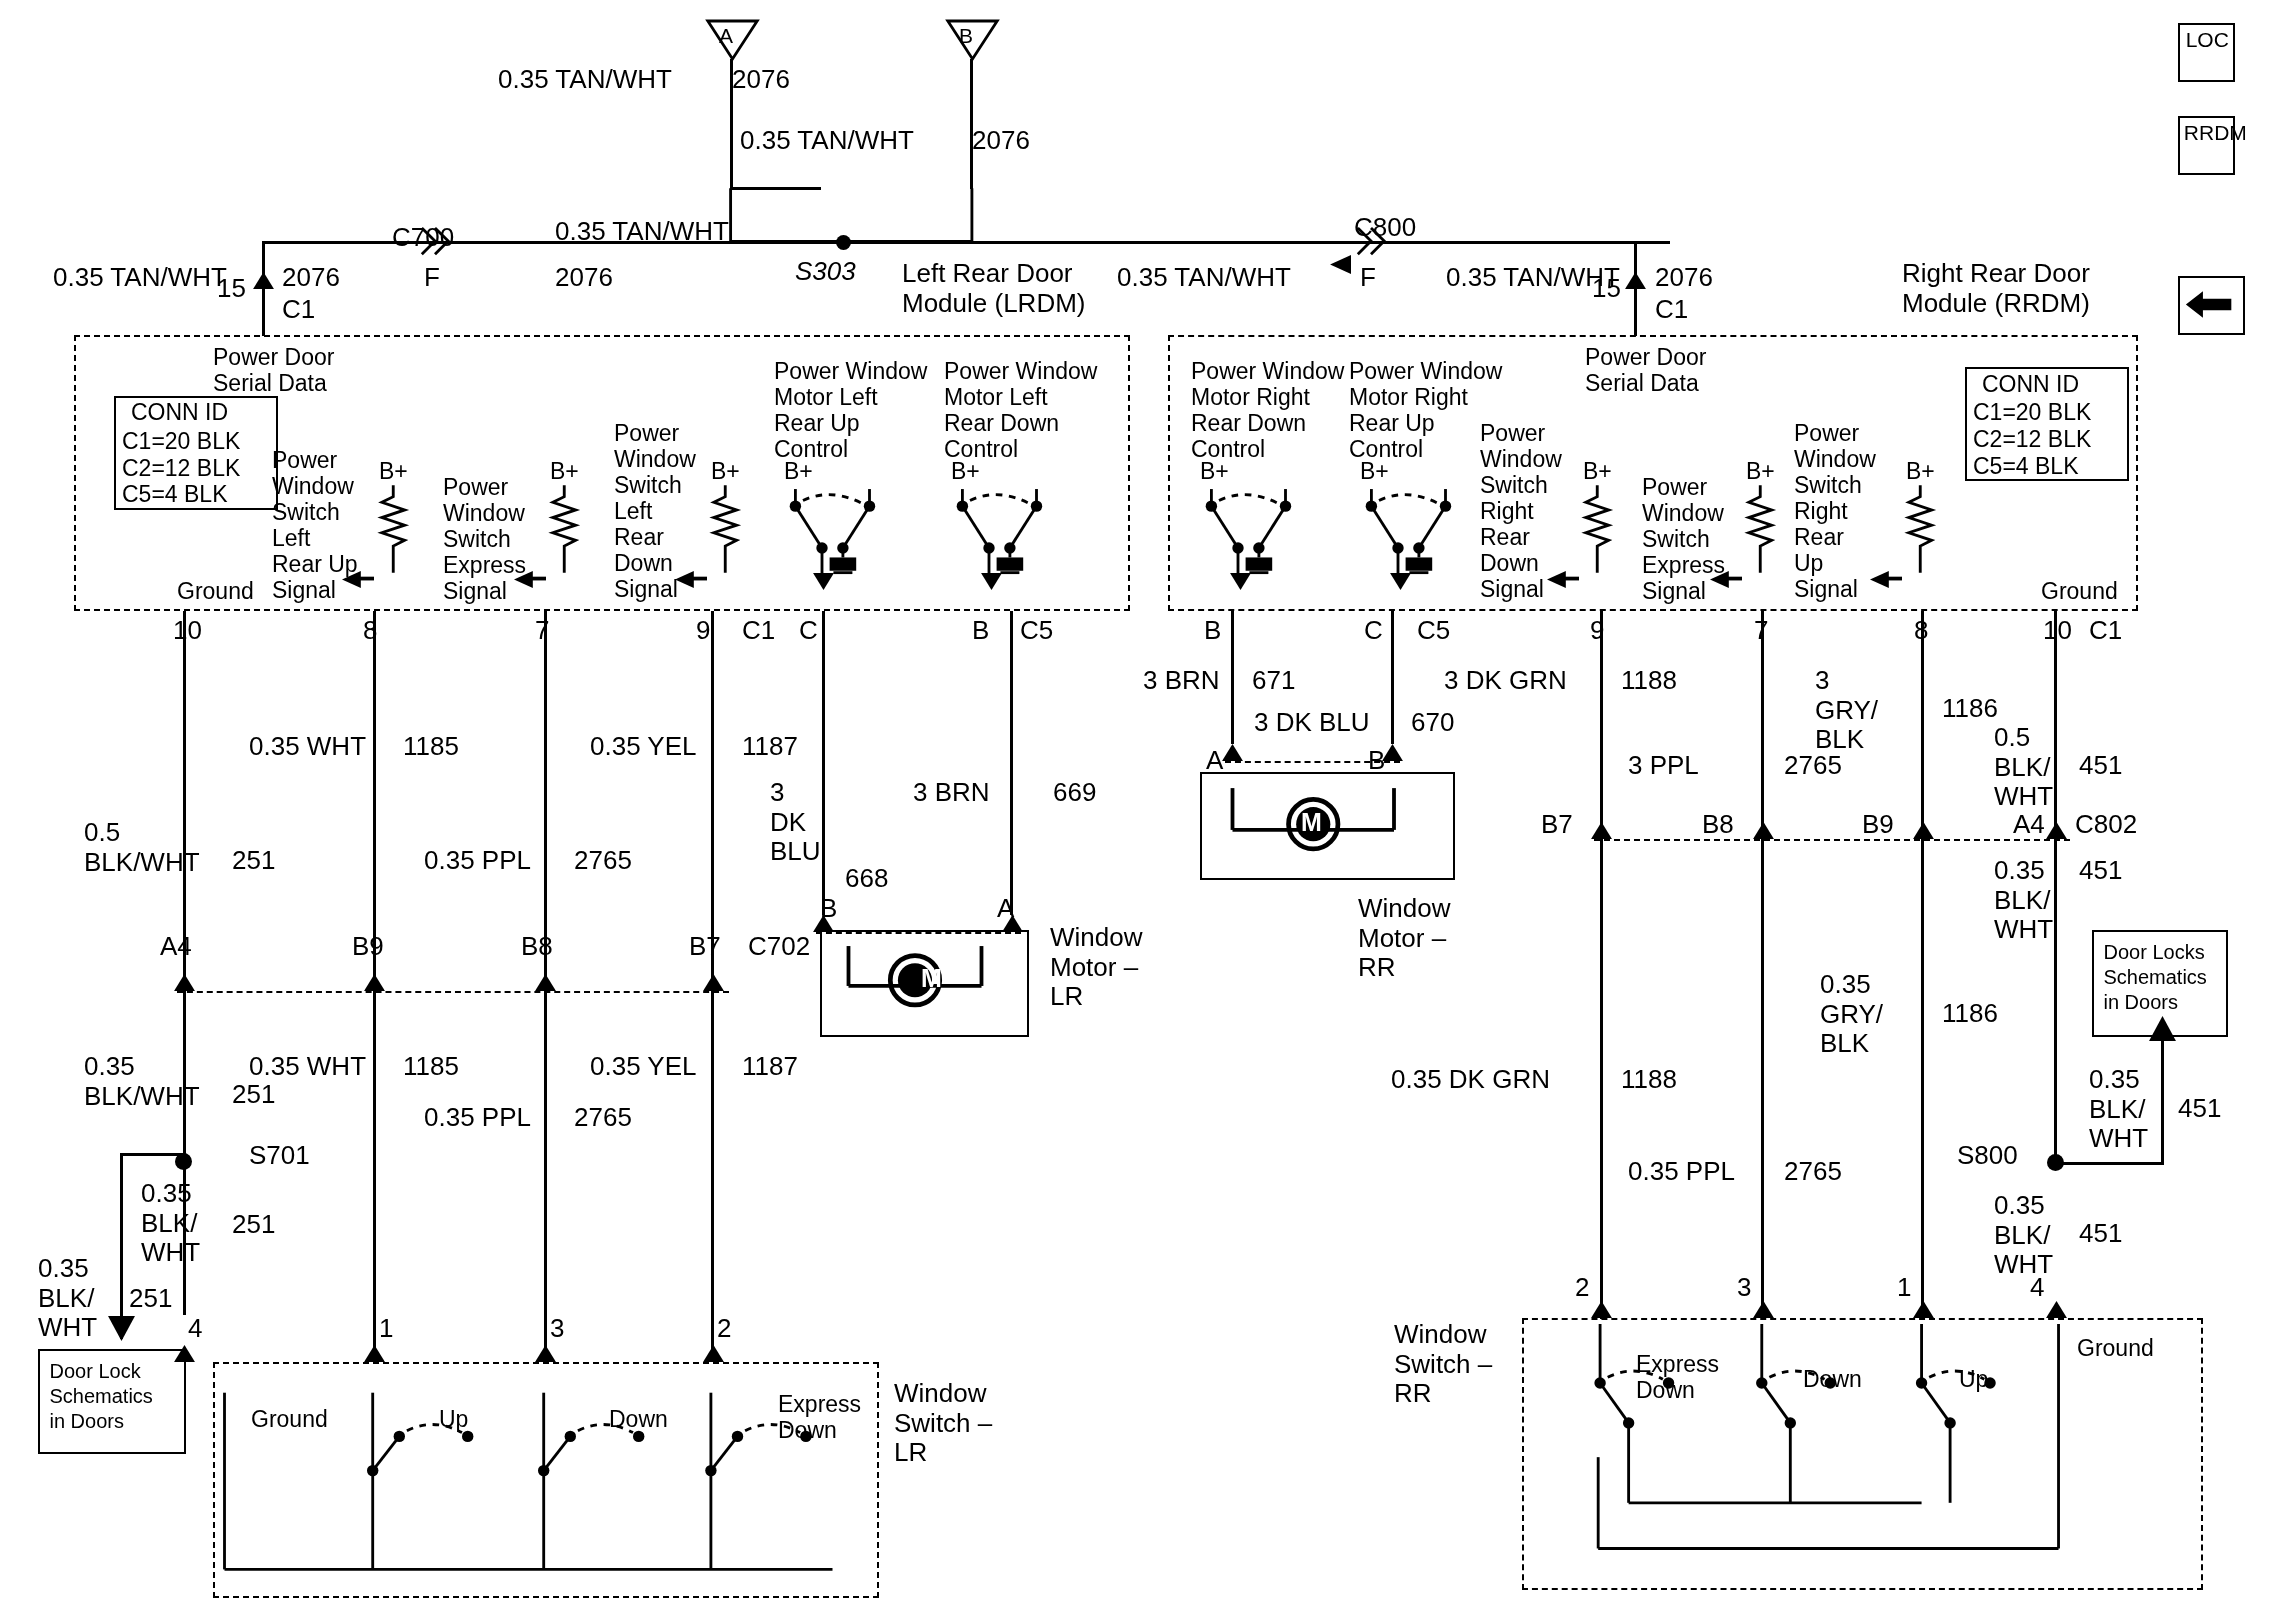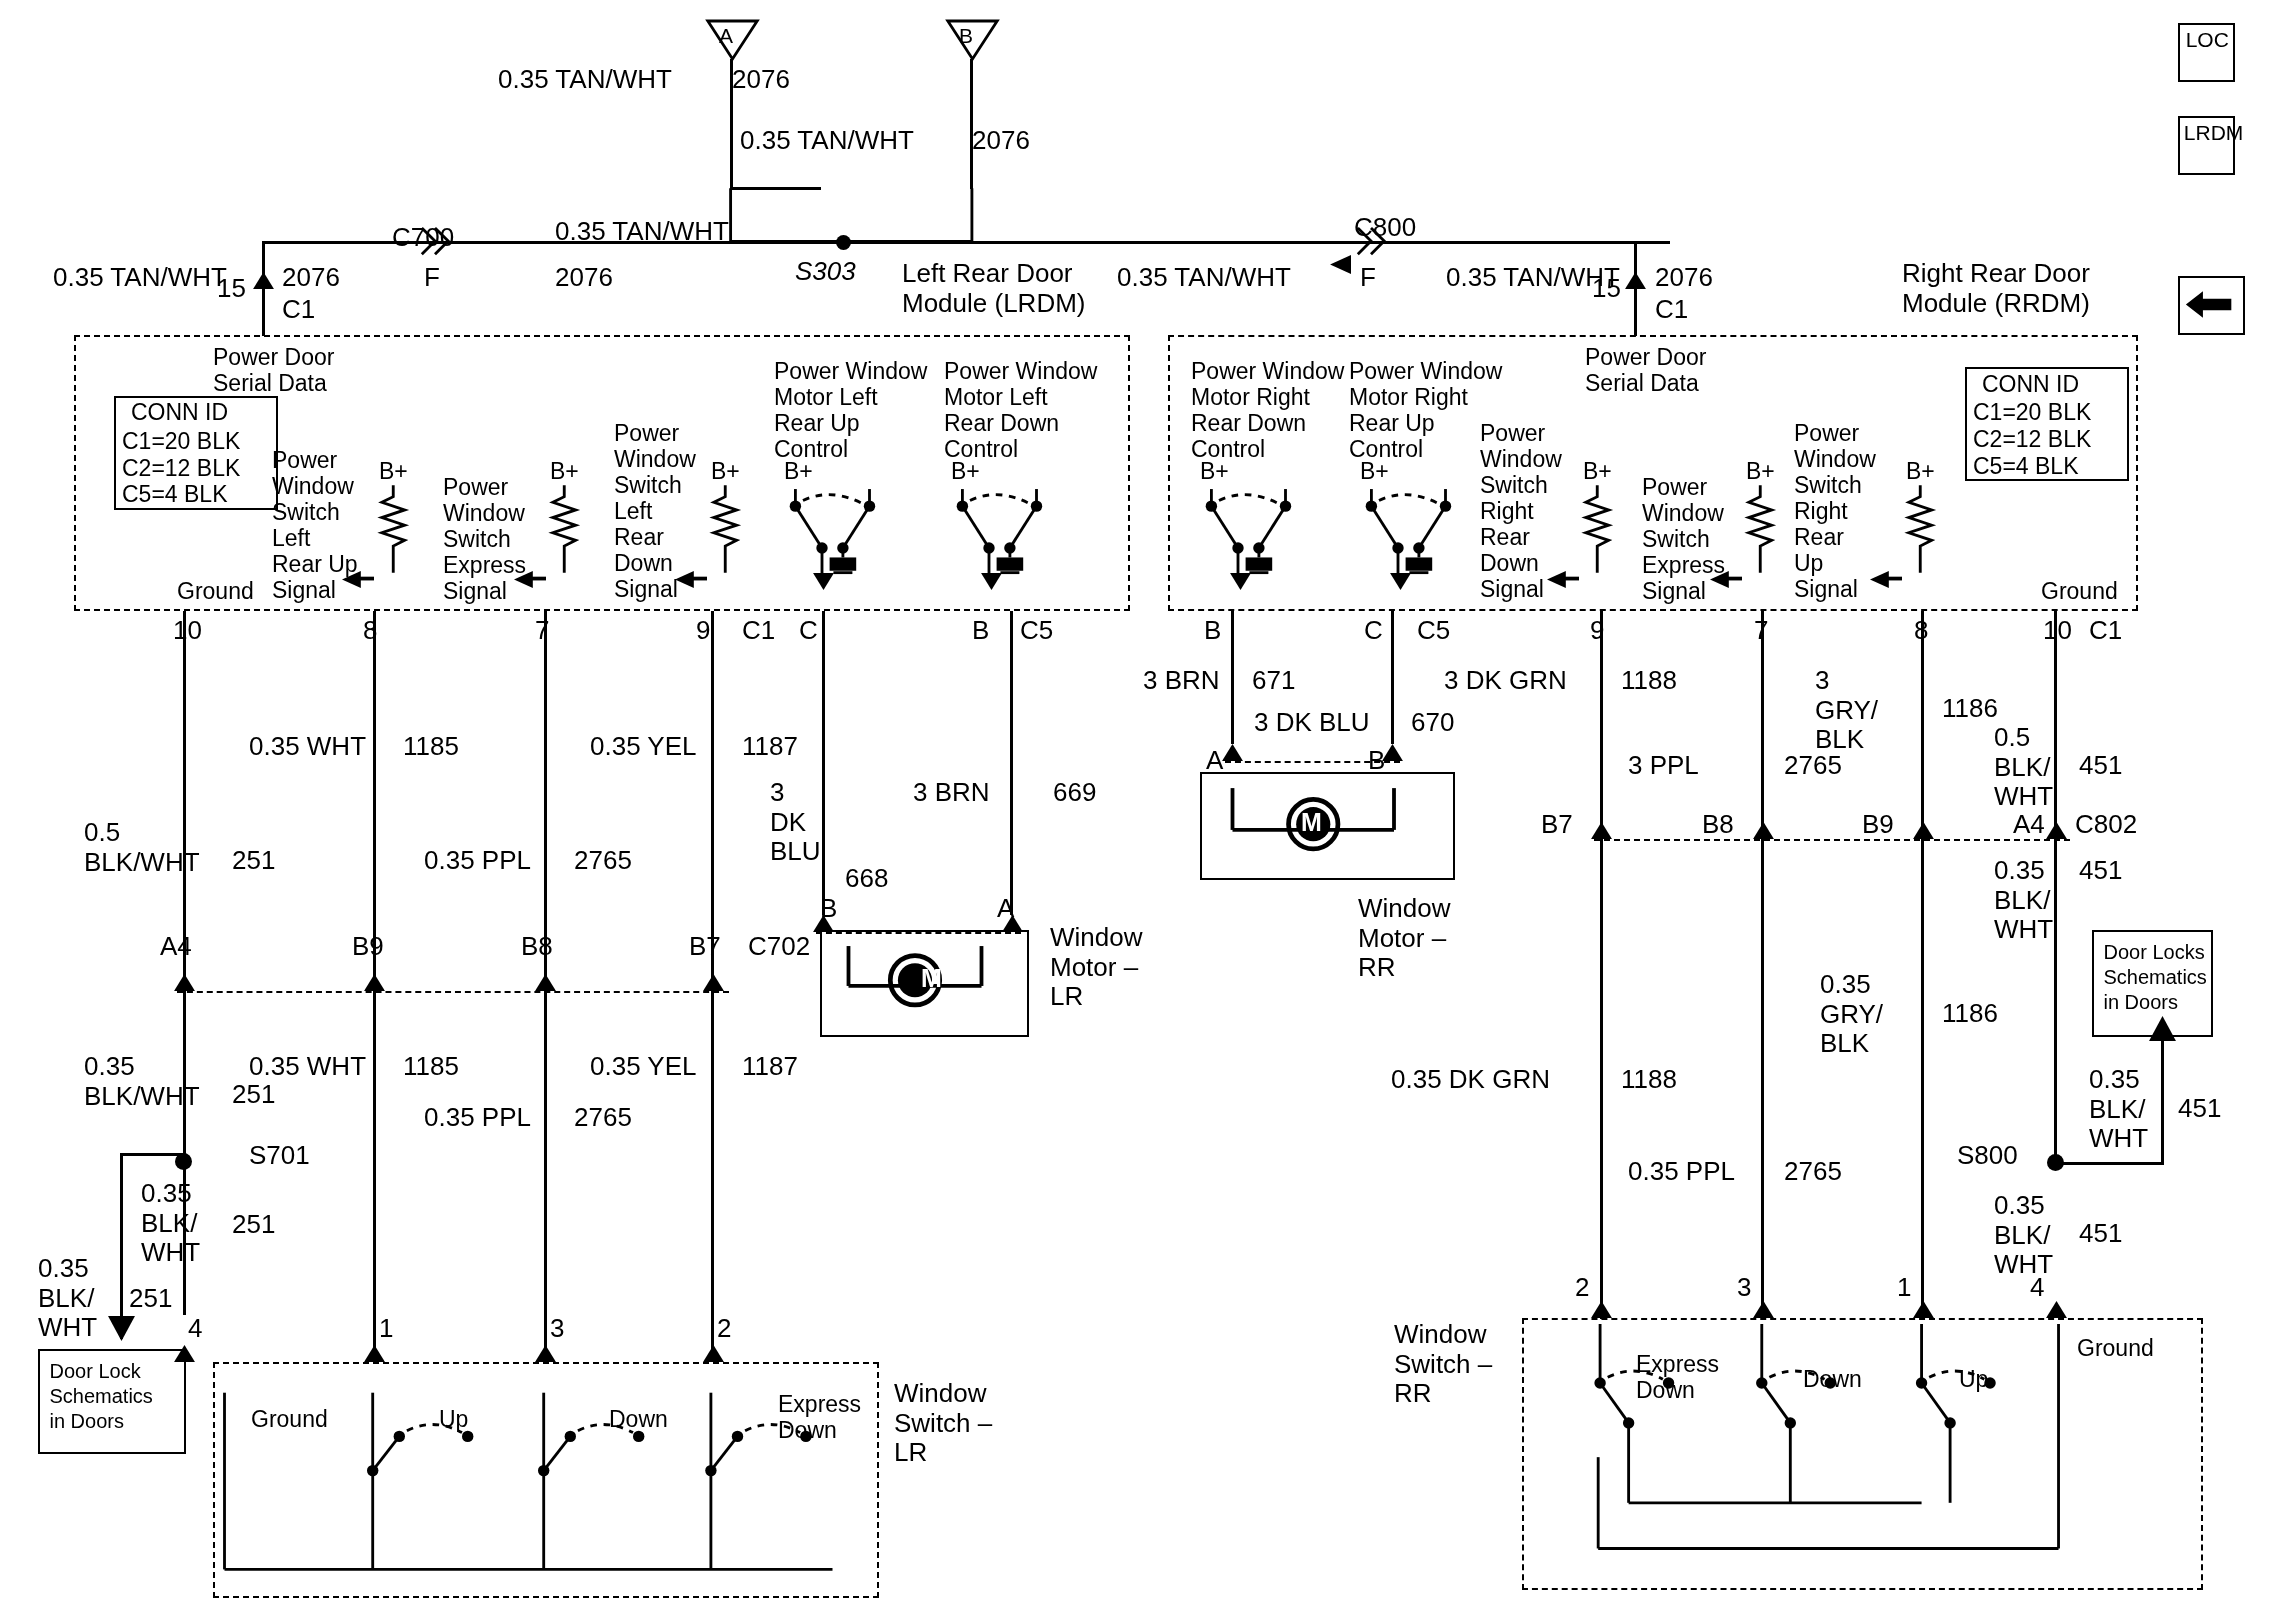--- a/index.html
+++ b/index.html
@@ -18,21 +18,21 @@
 </style>
 </head>
 <body>
 
 <div id="sheet">
 
   <div class="box" style="left:2178px;top:23px;width:57px;height:59px;">
     <div class="t sm" style="left:5.7px;top:1.9px;font-size:21px;">LOC</div>
   </div>
   <div class="box" style="left:2178px;top:116px;width:57px;height:59px;">
-    <div class="t sm" style="left:3.8px;top:1.9px;font-size:21px;">LRDM</div>
+    <div class="t sm" style="left:3.8px;top:1.9px;font-size:21px;">RRDM</div>
   </div>
   <div class="box" style="left:2178px;top:276px;width:67px;height:59px;">
     <svg width="61" height="53" style="left:0;top:0;" viewBox="0 0 64 56">
       <polygon points="6,28 24,14 24,22 54,22 54,34 24,34 24,42" fill="#000"></polygon>
     </svg>
   </div>
 
   <svg width="57" height="46" style="left:704px;top:17px;" viewBox="0 0 60 48">
     <polygon points="4,4 56,4 30,44" fill="none" stroke="#000" stroke-width="3"></polygon>
   </svg>
@@ -561,21 +561,21 @@
 
   <div class="t" style="left:1541px;top:810px;">B7</div>
   <div class="t" style="left:1702px;top:810px;">B8</div>
   <div class="t" style="left:1862px;top:810px;">B9</div>
 
   <div class="t" style="left:1994px;top:856px;white-space:pre;">0.35
 BLK/
 WHT</div>
   <div class="t" style="left:2079px;top:856px;">451</div>
 
-  <div class="box" style="left:2092px;top:930px;width:121px;height:107px;">
+  <div class="box" style="left:2092px;top:930px;width:136px;height:107px;">
     <div class="t sm" style="left:9.5px;top:7.6px;white-space:pre;font-size:20px;line-height:25px;">Door Locks
 Schematics
 in Doors</div>
   </div>
   <div class="hline" style="left:2054px;top:1162px;width:108px;"></div>
   <div class="vline" style="left:2161px;top:1039px;height:126px;"></div>
   <svg width="27" height="25" style="left:2149px;top:1016px;" viewBox="0 0 28 26">
       <polygon points="14,0 0,26 28,26" fill="#000"></polygon>
     </svg>
 

